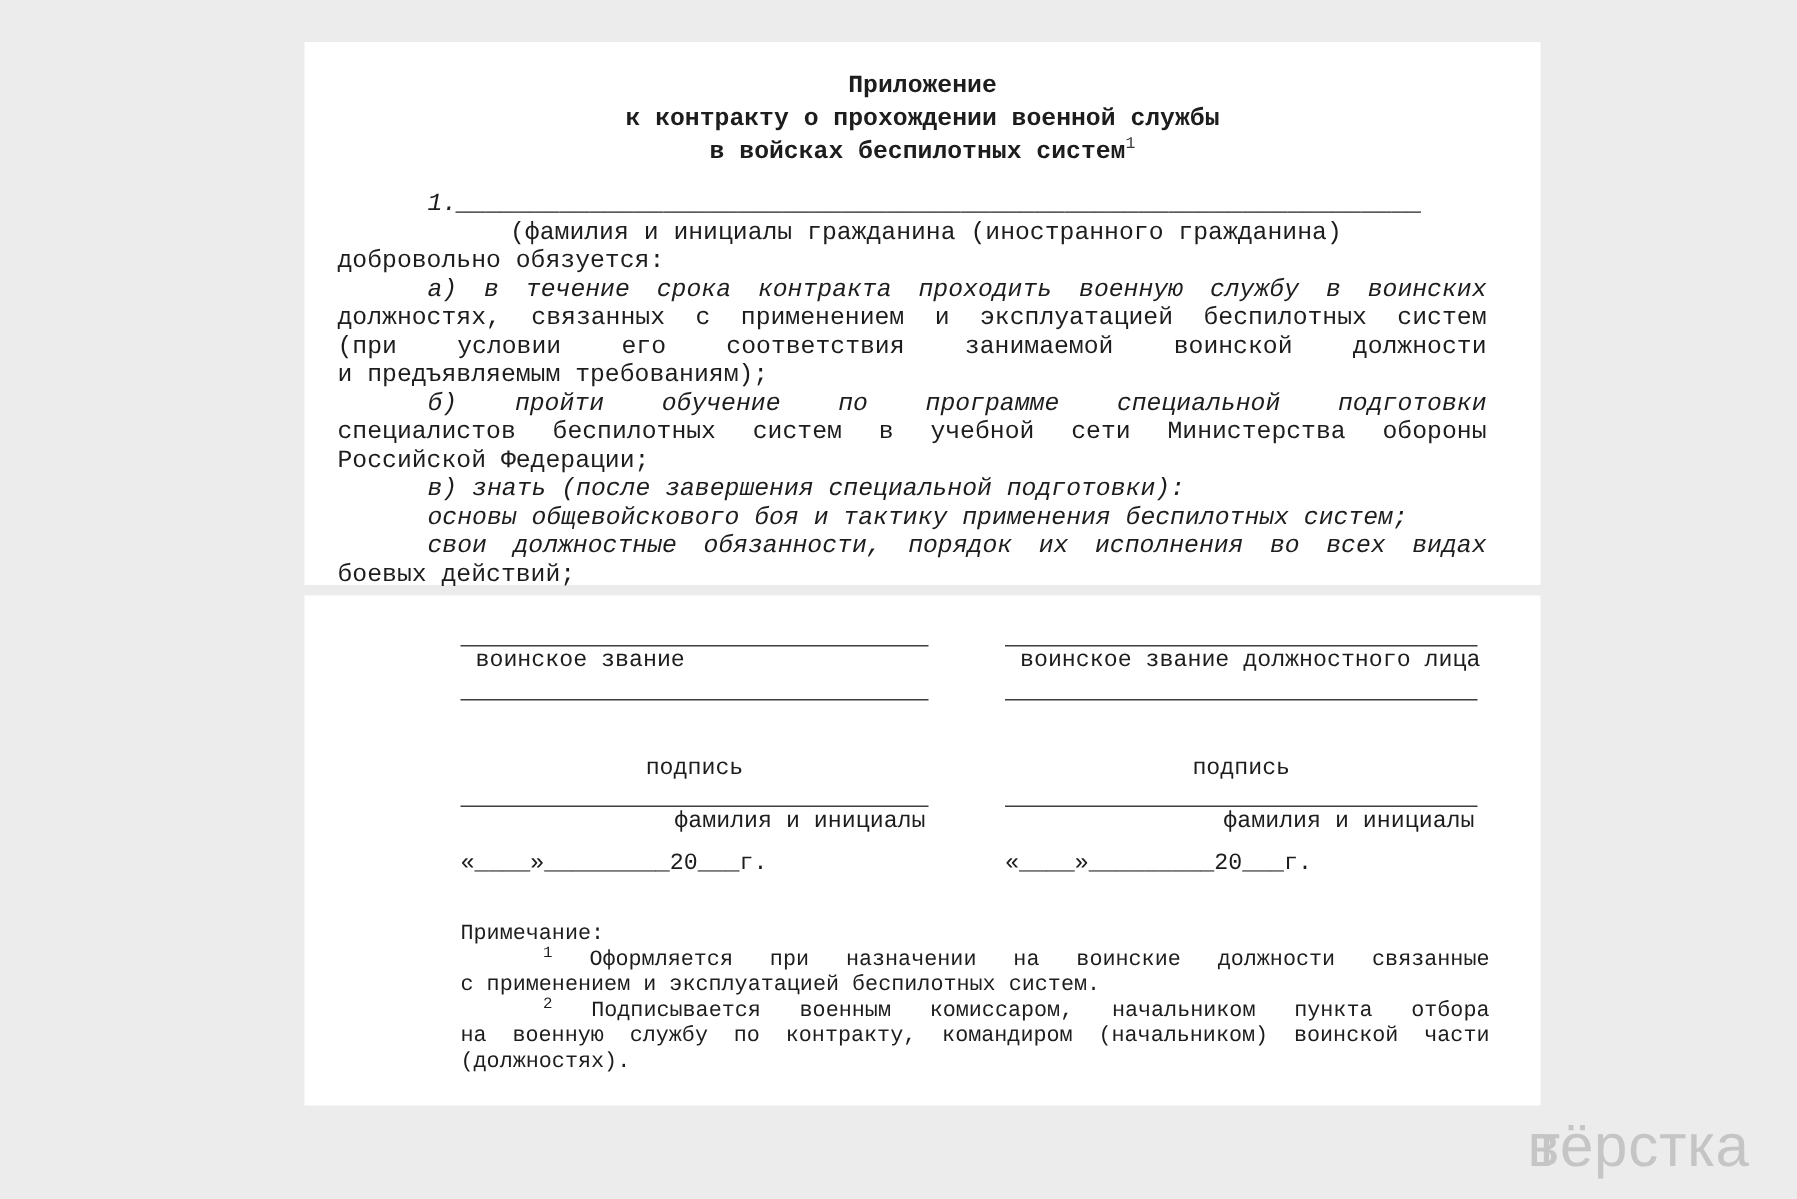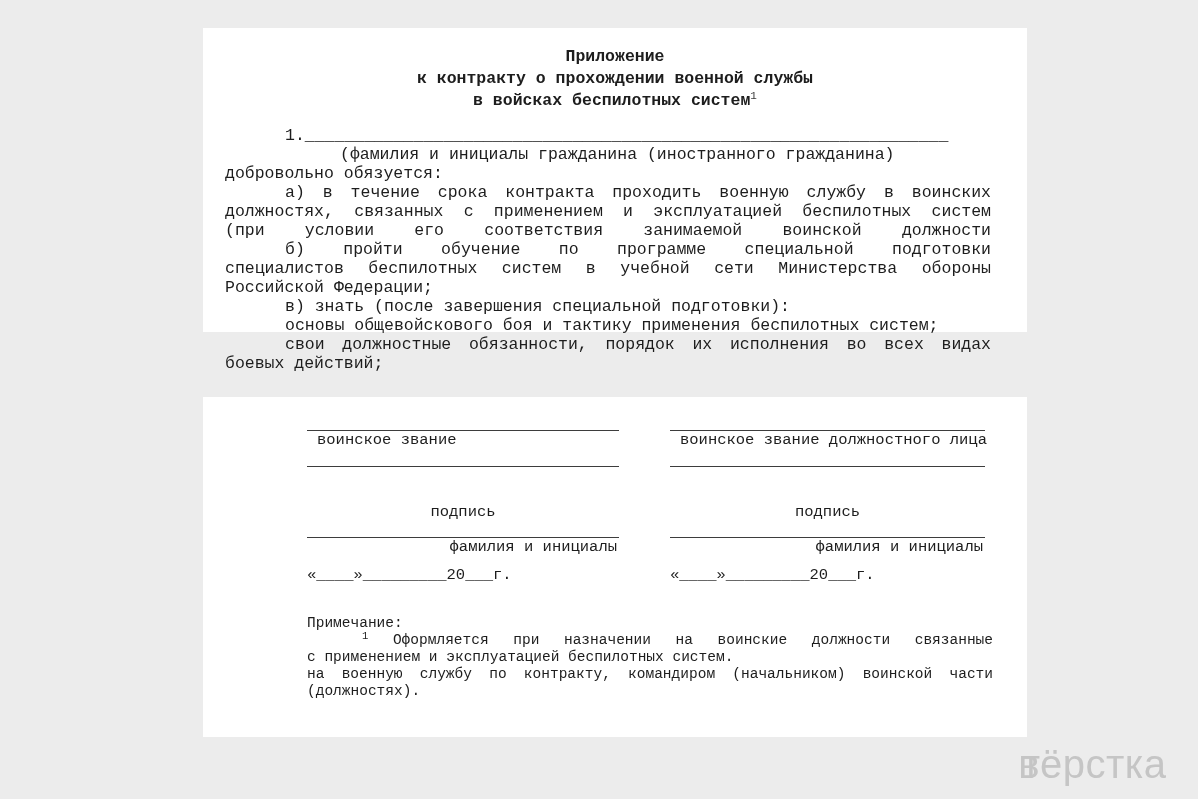--- a/index.html
+++ b/index.html
@@ -1,33 +1,33 @@
 <!DOCTYPE html>
 <html><head>
 <meta charset="utf-8">
 <style>
   * { margin:0; padding:0; box-sizing:border-box; }
   html,body { width:1198px; height:799px; }
   body { background:#ececec; font-family:"Liberation Mono","DejaVu Sans Mono",monospace; color:#1d1d1d; }
   .canvas { position:relative; width:1198px; height:799px; background:#ececec; overflow:hidden; }
 
   .page { position:absolute; left:203px; width:824px; background:#ffffff; }
-  .page1 { top:28px; height:304px; padding:18px 36px 0 22px; }
+  .page1 { top:28px; height:362px; padding:18px 36px 0 22px; }
   .page2 { top:397px; height:340px; }
 
   
   .title { text-align:center; font-weight:bold; font-size:16.5px; line-height:22px;
            margin-left:-22px; margin-right:-36px; }
   .title .fnref { font-weight:normal; font-size:11px; vertical-align:super; line-height:0; color:#3a3a3a; }
 
   
   .body-block { margin-top:14px; font-size:16.5px; }
   .bl { line-height:19px; height:19px; white-space:nowrap; }
   .bl.just { white-space:normal; text-align:justify; text-align-last:justify; }
-  .bl.ind { padding-left:60px; }
+  .bl.ind { padding-left:60px;font-style:italic; }
   .bl.cap { padding-left:115px; }
   .blank-line { letter-spacing:0; }
 
   
   .sig-block { margin:33px 0 0 104px; width:678px; display:flex; justify-content:space-between;
                font-size:15.5px; }
   .sig-col-l { width:312px; }
   .sig-col-r { width:315px; }
   .sline { height:0; border-bottom:1.5px solid #3d3d3d; }
   .sl2 { margin-top:17px; }
@@ -62,20 +62,21 @@
       <div><span>в войсках беспилотных систем</span><span class="fnref">1</span></div>
     </div>
 
     <div class="body-block">
       <div class="bl ind"><span>1.</span><span class="blank-line">_________________________________________________________________</span></div>
       <div class="bl cap">(фамилия и инициалы гражданина (иностранного гражданина)</div>
       <div class="bl">добровольно обязуется:</div>
       <div class="bl ind just">а) в течение срока контракта проходить военную службу в воинских</div>
       <div class="bl just">должностях, связанных с применением и эксплуатацией беспилотных систем</div>
       <div class="bl just">(при условии его соответствия занимаемой воинской должности</div>
+      <div class="bl">и предъявляемым требованиям);</div>
       <div class="bl ind just">б) пройти обучение по программе специальной подготовки</div>
       <div class="bl just">специалистов беспилотных систем в учебной сети Министерства обороны</div>
       <div class="bl">Российской Федерации;</div>
       <div class="bl ind">в) знать (после завершения специальной подготовки):</div>
       <div class="bl ind">основы общевойскового боя и тактику применения беспилотных систем;</div>
       <div class="bl ind just">свои должностные обязанности, порядок их исполнения во всех видах</div>
       <div class="bl">боевых действий;</div>
     </div>
   </div>
 
@@ -102,20 +103,21 @@
         <div class="slabel lab-right">фамилия и инициалы</div>
         <div class="sig-date">«____»_________20___г.</div>
       </div>
 
     </div>
 
     <div class="notes">
       <div class="nl">Примечание:</div>
       <div class="nl ind just"><span class="sup">1</span> <span>Оформляется при назначении на воинские должности связанные</span></div>
       <div class="nl">с применением и эксплуатацией беспилотных систем.</div>
+      <div class="nl ind just"><span class="sup">2</span> <span>Подписывается военным комиссаром, начальником пункта отбора</span></div>
       <div class="nl just">на военную службу по контракту, командиром (начальником) воинской части</div>
       <div class="nl">(должностях).</div>
     </div>
 
   </div>
 
   <div class="watermark"><span class="wm-t">т</span><span>вёрстка</span></div>
 
 </div>
 

